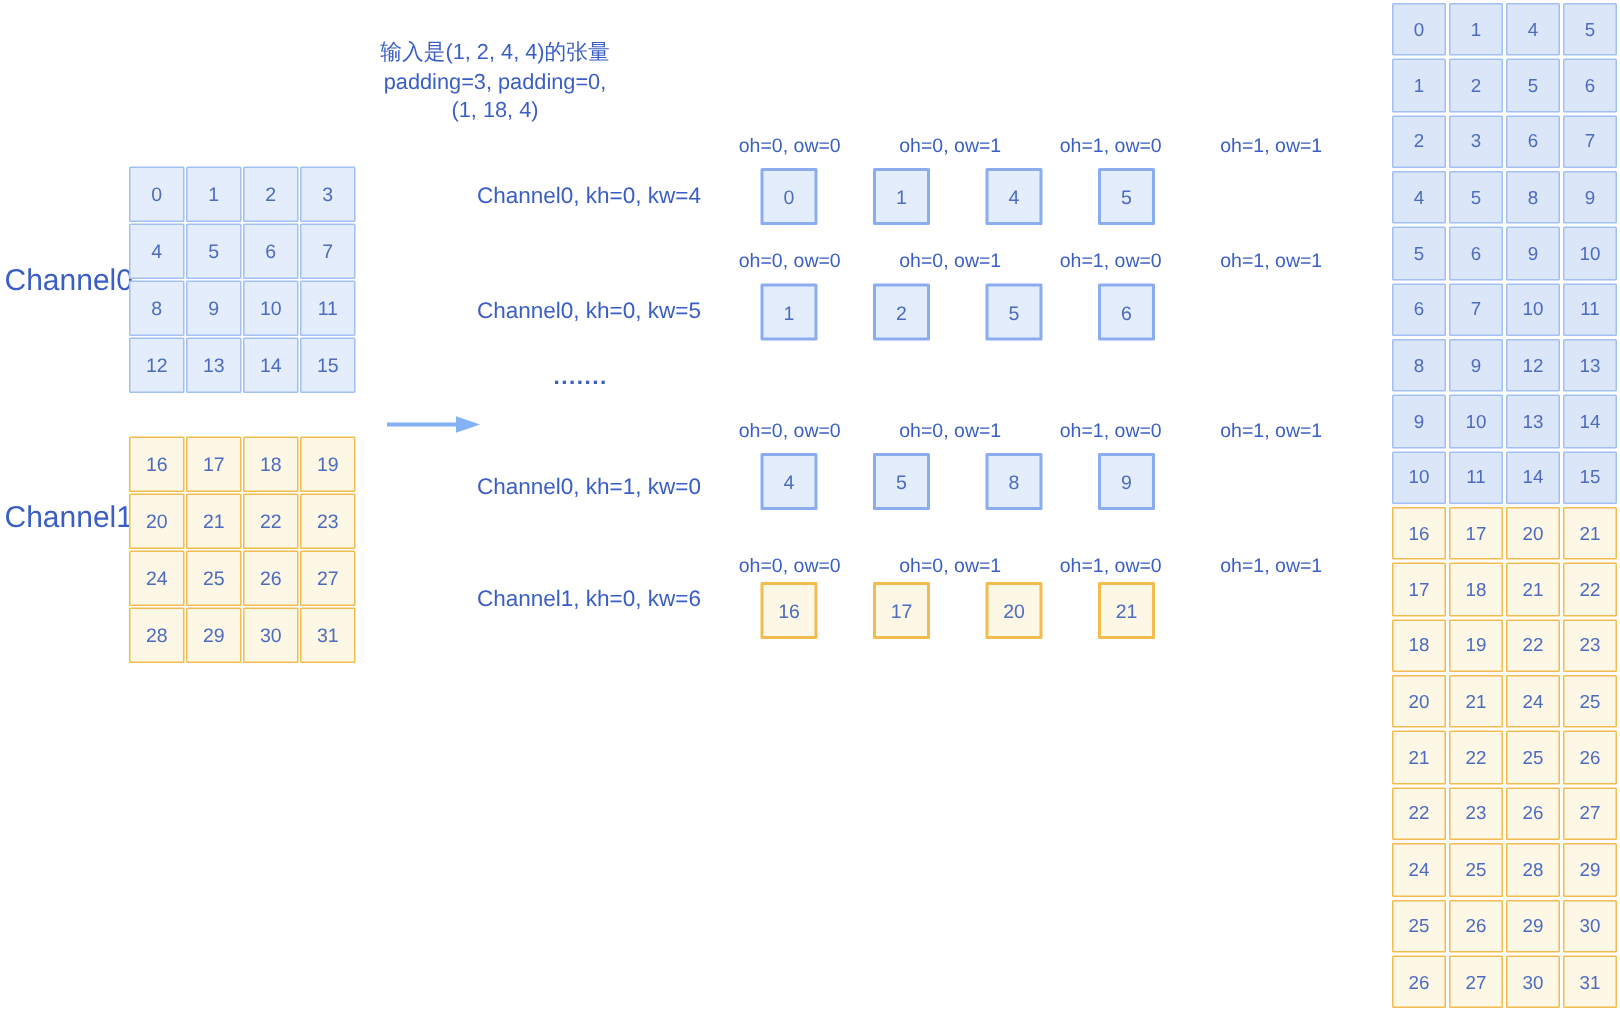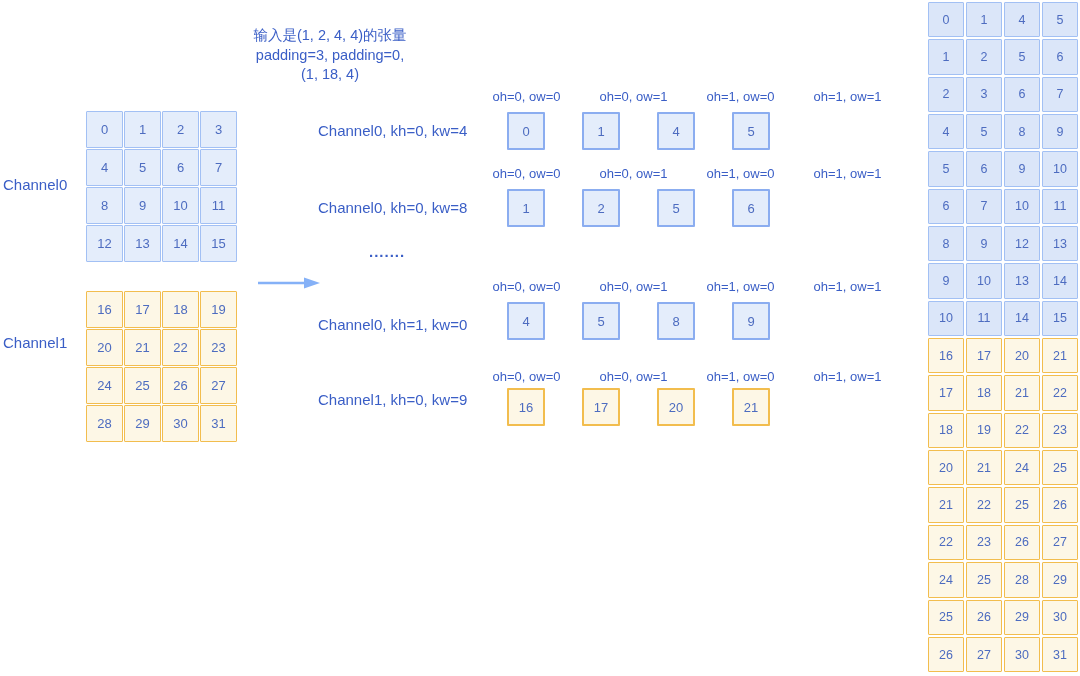--- a/index.html
+++ b/index.html
@@ -18,21 +18,21 @@
     color:var(--number-text);font-size:13px;border:1.2px solid transparent;border-radius:1px;
   }
   .cell.blue{background:var(--blue-cell-fill);border-color:var(--blue-cell-border);}
   .cell.yellow{background:var(--yellow-cell-fill);border-color:var(--yellow-cell-border);}
   
   .in-grid{
     position:absolute;display:grid;grid-template-columns:repeat(4,37px);grid-auto-rows:37px;gap:1px;
   }
   .in-grid .cell.yellow{border-width:1.4px;}
   .channel-label{
-    position:absolute;left:3px;color:var(--label-text);font-size:15px;
+    position:absolute;left:3px;color:var(--label-text);font-size:20px;
   }
   
   .flow-arrow{position:absolute;left:256px;top:275px;}
   .flow-arrow line{stroke:var(--arrow);stroke-width:2.6px;}
   .flow-arrow path{fill:var(--arrow);}
   .dots{
     position:absolute;left:369px;top:243px;color:var(--label-text);
     font-size:15px;font-weight:bold;letter-spacing:1px;
   }
   
@@ -119,21 +119,21 @@
         <span>oh=1, ow=1</span>
       </div>
     <div class="prow-cells">
         <div class="cell blue">0</div>
         <div class="cell blue">1</div>
         <div class="cell blue">4</div>
         <div class="cell blue">5</div>
       </div>
   </div>
   <div class="patch-row" style="top:189px">
-    <div class="prow-label" style="top:10px">Channel0, kh=0, kw=8</div>
+    <div class="prow-label" style="top:10px">Channel0, kh=0, kw=5</div>
     <div class="prow-headers" style="top:-23px">
         <span>oh=0, ow=0</span>
         <span>oh=0, ow=1</span>
         <span>oh=1, ow=0</span>
         <span>oh=1, ow=1</span>
       </div>
     <div class="prow-cells">
         <div class="cell blue">1</div>
         <div class="cell blue">2</div>
         <div class="cell blue">5</div>
@@ -149,21 +149,21 @@
         <span>oh=1, ow=1</span>
       </div>
     <div class="prow-cells">
         <div class="cell blue">4</div>
         <div class="cell blue">5</div>
         <div class="cell blue">8</div>
         <div class="cell blue">9</div>
       </div>
   </div>
   <div class="patch-row" style="top:388px">
-    <div class="prow-label" style="top:3px">Channel1, kh=0, kw=9</div>
+    <div class="prow-label" style="top:3px">Channel1, kh=0, kw=6</div>
     <div class="prow-headers" style="top:-19px">
         <span>oh=0, ow=0</span>
         <span>oh=0, ow=1</span>
         <span>oh=1, ow=0</span>
         <span>oh=1, ow=1</span>
       </div>
     <div class="prow-cells">
         <div class="cell yellow">16</div>
         <div class="cell yellow">17</div>
         <div class="cell yellow">20</div>

